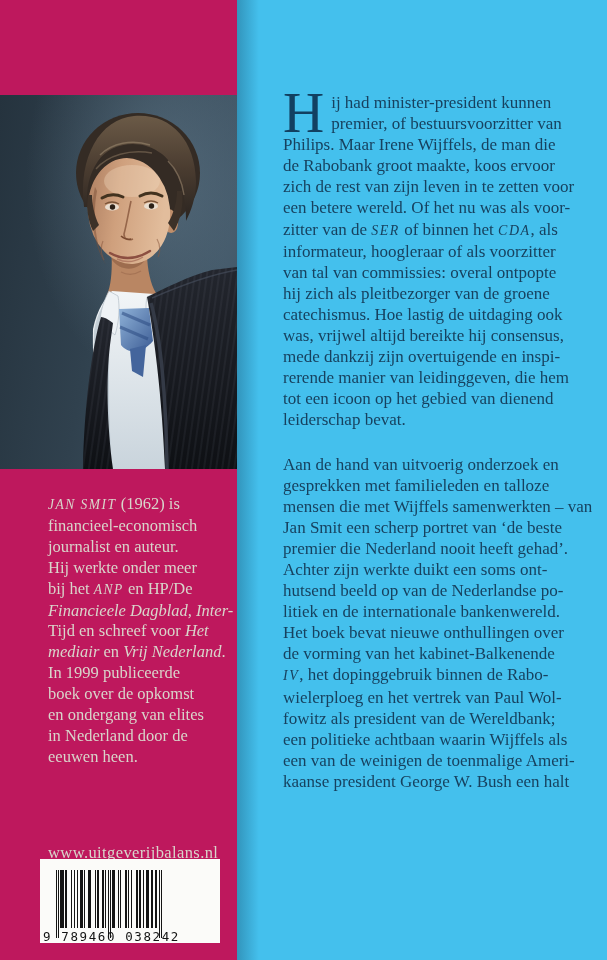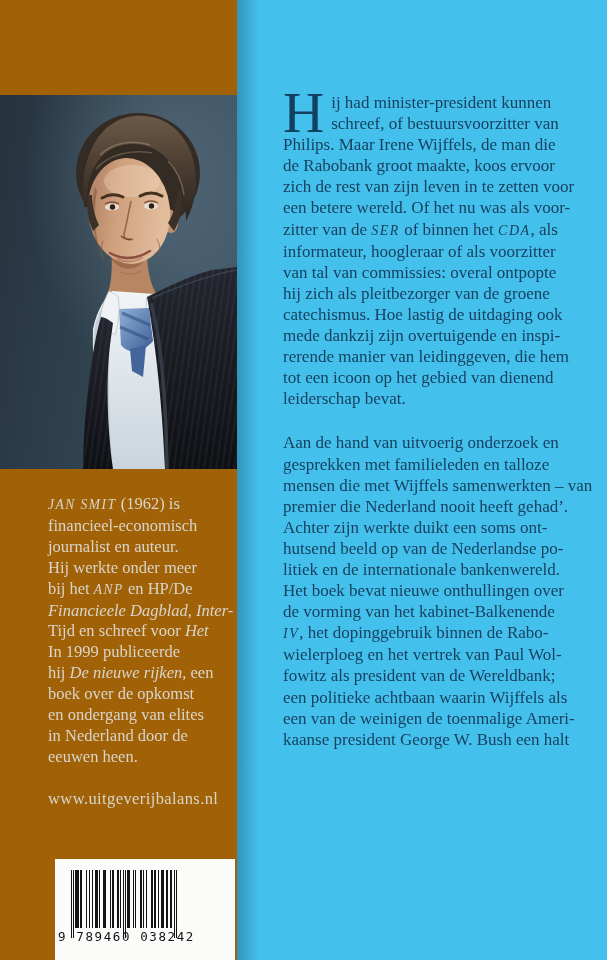--- a/index.html
+++ b/index.html
@@ -1,27 +1,27 @@
 <!DOCTYPE html>
 <html><head>
 <meta charset="utf-8">
 <style>
   html,body{margin:0;padding:0;background:#111;}
   .cover{position:relative;width:607px;height:960px;overflow:hidden;
          font-family:"Liberation Serif","DejaVu Serif",serif;}
   
-  .left-panel{position:absolute;left:0;top:0;width:237px;height:960px;background:#a16207;}
+  .left-panel{position:absolute;left:0;top:0;width:237px;height:960px;background:#be185d;}
   .photo{position:absolute;left:0;top:95px;width:237px;height:374px;}
   .bio{position:absolute;left:48px;top:494px;color:#d9d5cb;font-size:16.5px;line-height:20.9px;}
   .bio .line,.blurb .line{white-space:nowrap;}
   .sc{font-size:0.82em;letter-spacing:0.11em;font-style:italic;}
   .it{font-style:italic;}
-  .website{position:absolute;left:48px;top:789px;color:#d9d5cb;font-size:16.5px;letter-spacing:0.4px;white-space:nowrap;}
+  .website{position:absolute;left:48px;top:843px;color:#d9d5cb;font-size:16.5px;letter-spacing:0.4px;white-space:nowrap;}
   
-  .barcode-patch{position:absolute;left:55px;top:859px;width:180px;height:101px;background:#fbfbf9;}
+  .barcode-patch{position:absolute;left:40px;top:859px;width:180px;height:84px;background:#fbfbf9;}
   .barcode-bars{position:absolute;left:16px;top:11px;width:107px;height:70px;}
   .barcode-bars .bar{position:absolute;top:0;background:#141414;}
   .barcode-digits{position:absolute;left:3px;top:70px;color:#141414;
       font-family:"DejaVu Sans Mono","Liberation Mono",monospace;font-size:12.5px;letter-spacing:1.6px;white-space:nowrap;}
   
   .right-panel{position:absolute;left:237px;top:0;width:370px;height:960px;background:#44c0ed;}
   .right-panel::before{content:"";position:absolute;inset:0;pointer-events:none;
       background:linear-gradient(to right, rgba(8,48,74,0.30), rgba(8,48,74,0.0) 22px);}
   .blurb{position:absolute;left:46px;top:92px;color:#17415f;font-size:17px;line-height:21.1px;}
   .para2{margin-top:23px;}
@@ -119,22 +119,22 @@
     </div>
 
     <div class="bio">
         <div class="line"><span class="sc">JAN SMIT</span><span> (1962) is</span></div>
         <div class="line"><span>financieel-economisch</span></div>
         <div class="line"><span>journalist en auteur.</span></div>
         <div class="line"><span>Hij werkte onder meer</span></div>
         <div class="line"><span>bij het </span><span class="sc">ANP</span><span> en HP/De</span></div>
         <div class="line"><span class="it">Financieele Dagblad, Inter-</span></div>
         <div class="line"><span>Tijd en schreef voor </span><span class="it">Het</span></div>
+        <div class="line"><span class="it">mediair</span><span> en </span><span class="it">Vrij Nederland</span><span>.</span></div>
         <div class="line"><span>In 1999 publiceerde</span></div>
-        <div class="line"><span>hij </span><span class="it">De nieuwe rijken</span><span>, een</span></div>
         <div class="line"><span>boek over de opkomst</span></div>
         <div class="line"><span>en ondergang van elites</span></div>
         <div class="line"><span>in Nederland door de</span></div>
         <div class="line"><span>eeuwen heen.</span></div>
       </div>
 
     <div class="website">www.uitgeverijbalans.nl</div>
 
     <div class="barcode-patch">
       <div class="barcode-bars">
@@ -171,39 +171,41 @@
         </div>
       <div class="barcode-digits">9 789460 038242</div>
     </div>
   </div>
 
   <div class="right-panel">
     <div class="blurb">
         <div class="para">
           <span class="dropcap">H</span>
           <div class="line"><span>ij had minister-president kunnen</span></div>
-          <div class="line"><span>schreef, of bestuursvoorzitter van</span></div>
+          <div class="line"><span>premier, of bestuursvoorzitter van</span></div>
           <div class="line"><span>Philips. Maar Irene Wijffels, de man die</span></div>
           <div class="line"><span>de Rabobank groot maakte, koos ervoor</span></div>
           <div class="line"><span>zich de rest van zijn leven in te zetten voor</span></div>
           <div class="line"><span>een betere wereld. Of het nu was als voor-</span></div>
           <div class="line"><span>zitter van de </span><span class="sc">SER</span><span> of binnen het </span><span class="sc">CDA</span><span>, als</span></div>
           <div class="line"><span>informateur, hoogleraar of als voorzitter</span></div>
           <div class="line"><span>van tal van commissies: overal ontpopte</span></div>
           <div class="line"><span>hij zich als pleitbezorger van de groene</span></div>
           <div class="line"><span>catechismus. Hoe lastig de uitdaging ook</span></div>
+          <div class="line"><span>was, vrijwel altijd bereikte hij consensus,</span></div>
           <div class="line"><span>mede dankzij zijn overtuigende en inspi-</span></div>
           <div class="line"><span>rerende manier van leidinggeven, die hem</span></div>
           <div class="line"><span>tot een icoon op het gebied van dienend</span></div>
           <div class="line"><span>leiderschap bevat.</span></div>
         </div>
         <div class="para para2">
           <div class="line"><span>Aan de hand van uitvoerig onderzoek en</span></div>
           <div class="line"><span>gesprekken met familieleden en talloze</span></div>
           <div class="line"><span>mensen die met Wijffels samenwerkten – van</span></div>
+          <div class="line"><span>Jan Smit een scherp portret van ‘de beste</span></div>
           <div class="line"><span>premier die Nederland nooit heeft gehad’.</span></div>
           <div class="line"><span>Achter zijn werkte duikt een soms ont-</span></div>
           <div class="line"><span>hutsend beeld op van de Nederlandse po-</span></div>
           <div class="line"><span>litiek en de internationale bankenwereld.</span></div>
           <div class="line"><span>Het boek bevat nieuwe onthullingen over</span></div>
           <div class="line"><span>de vorming van het kabinet-Balkenende</span></div>
           <div class="line"><span class="sc">IV</span><span>, het dopinggebruik binnen de Rabo-</span></div>
           <div class="line"><span>wielerploeg en het vertrek van Paul Wol-</span></div>
           <div class="line"><span>fowitz als president van de Wereldbank;</span></div>
           <div class="line"><span>een politieke achtbaan waarin Wijffels als</span></div>

